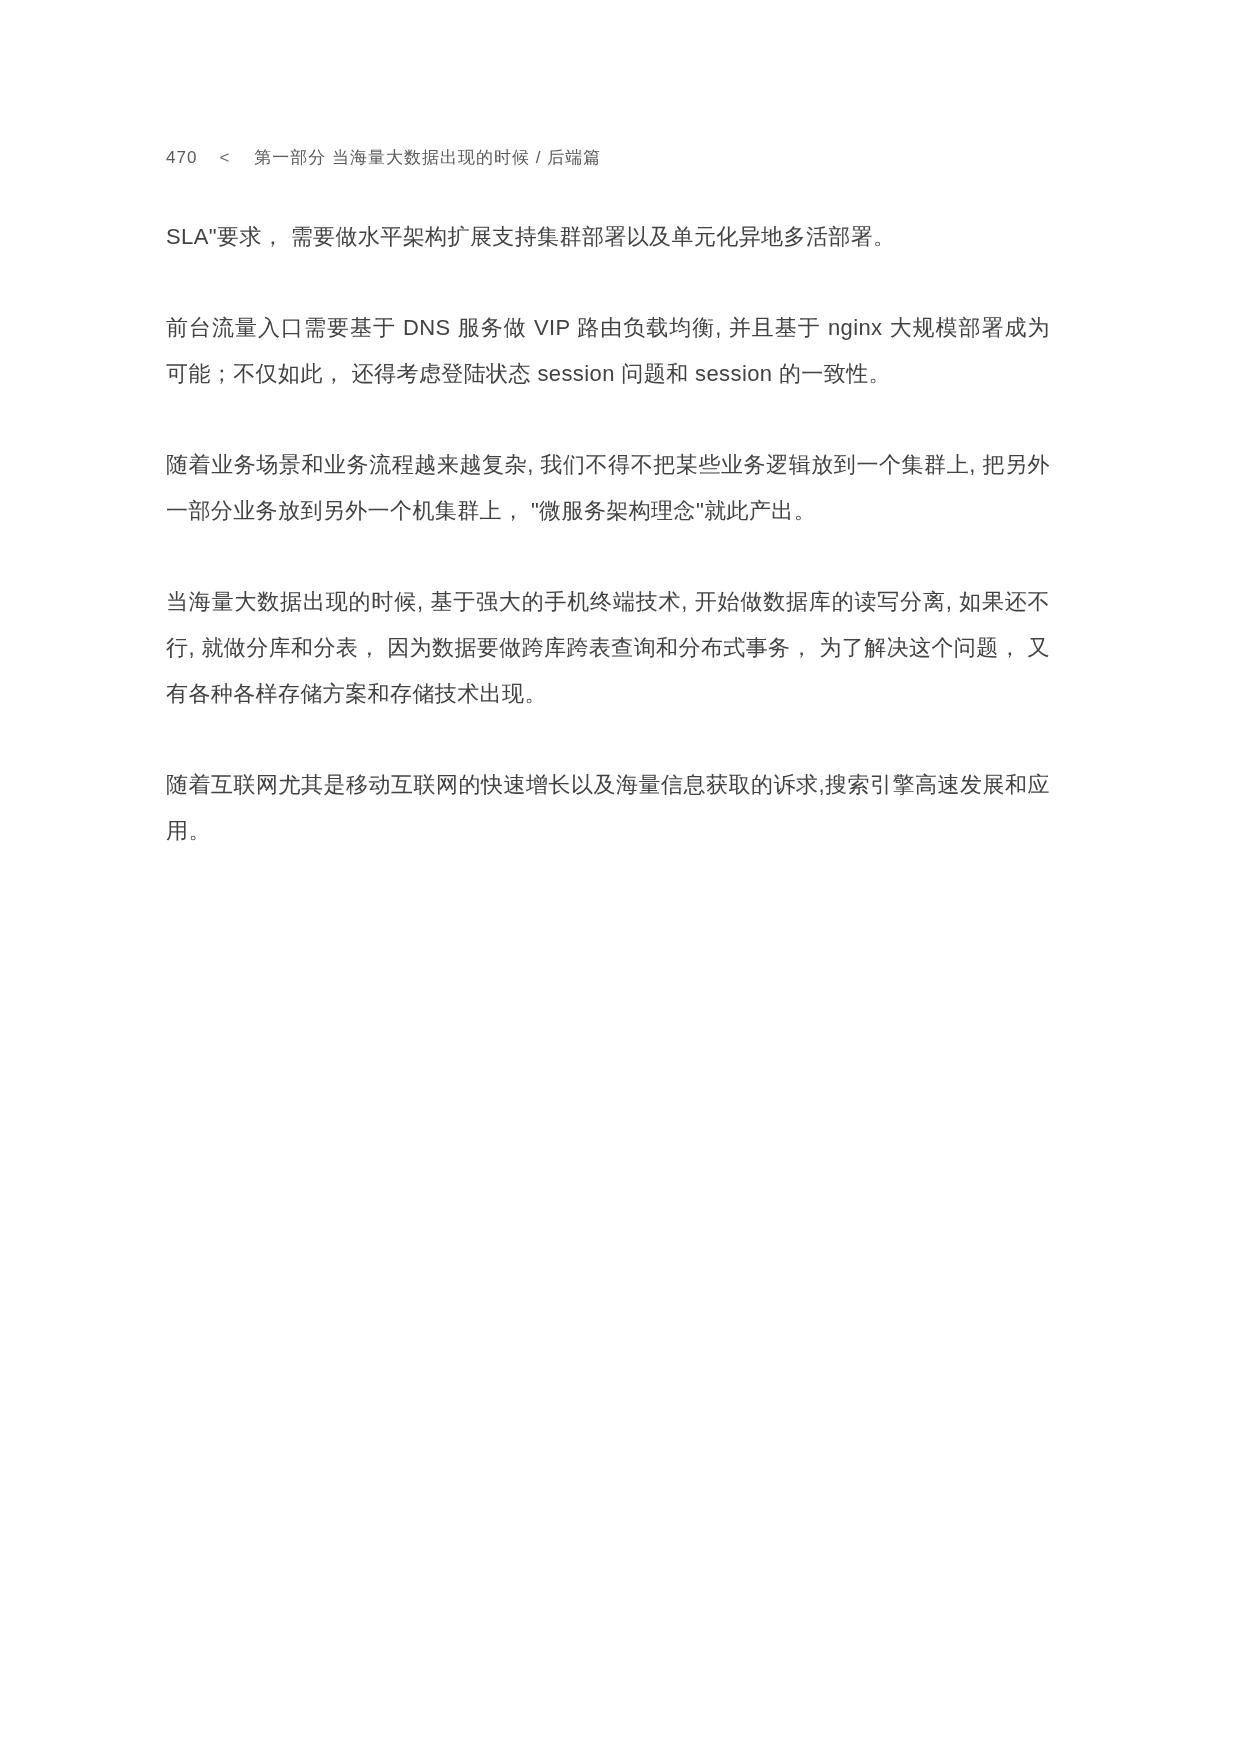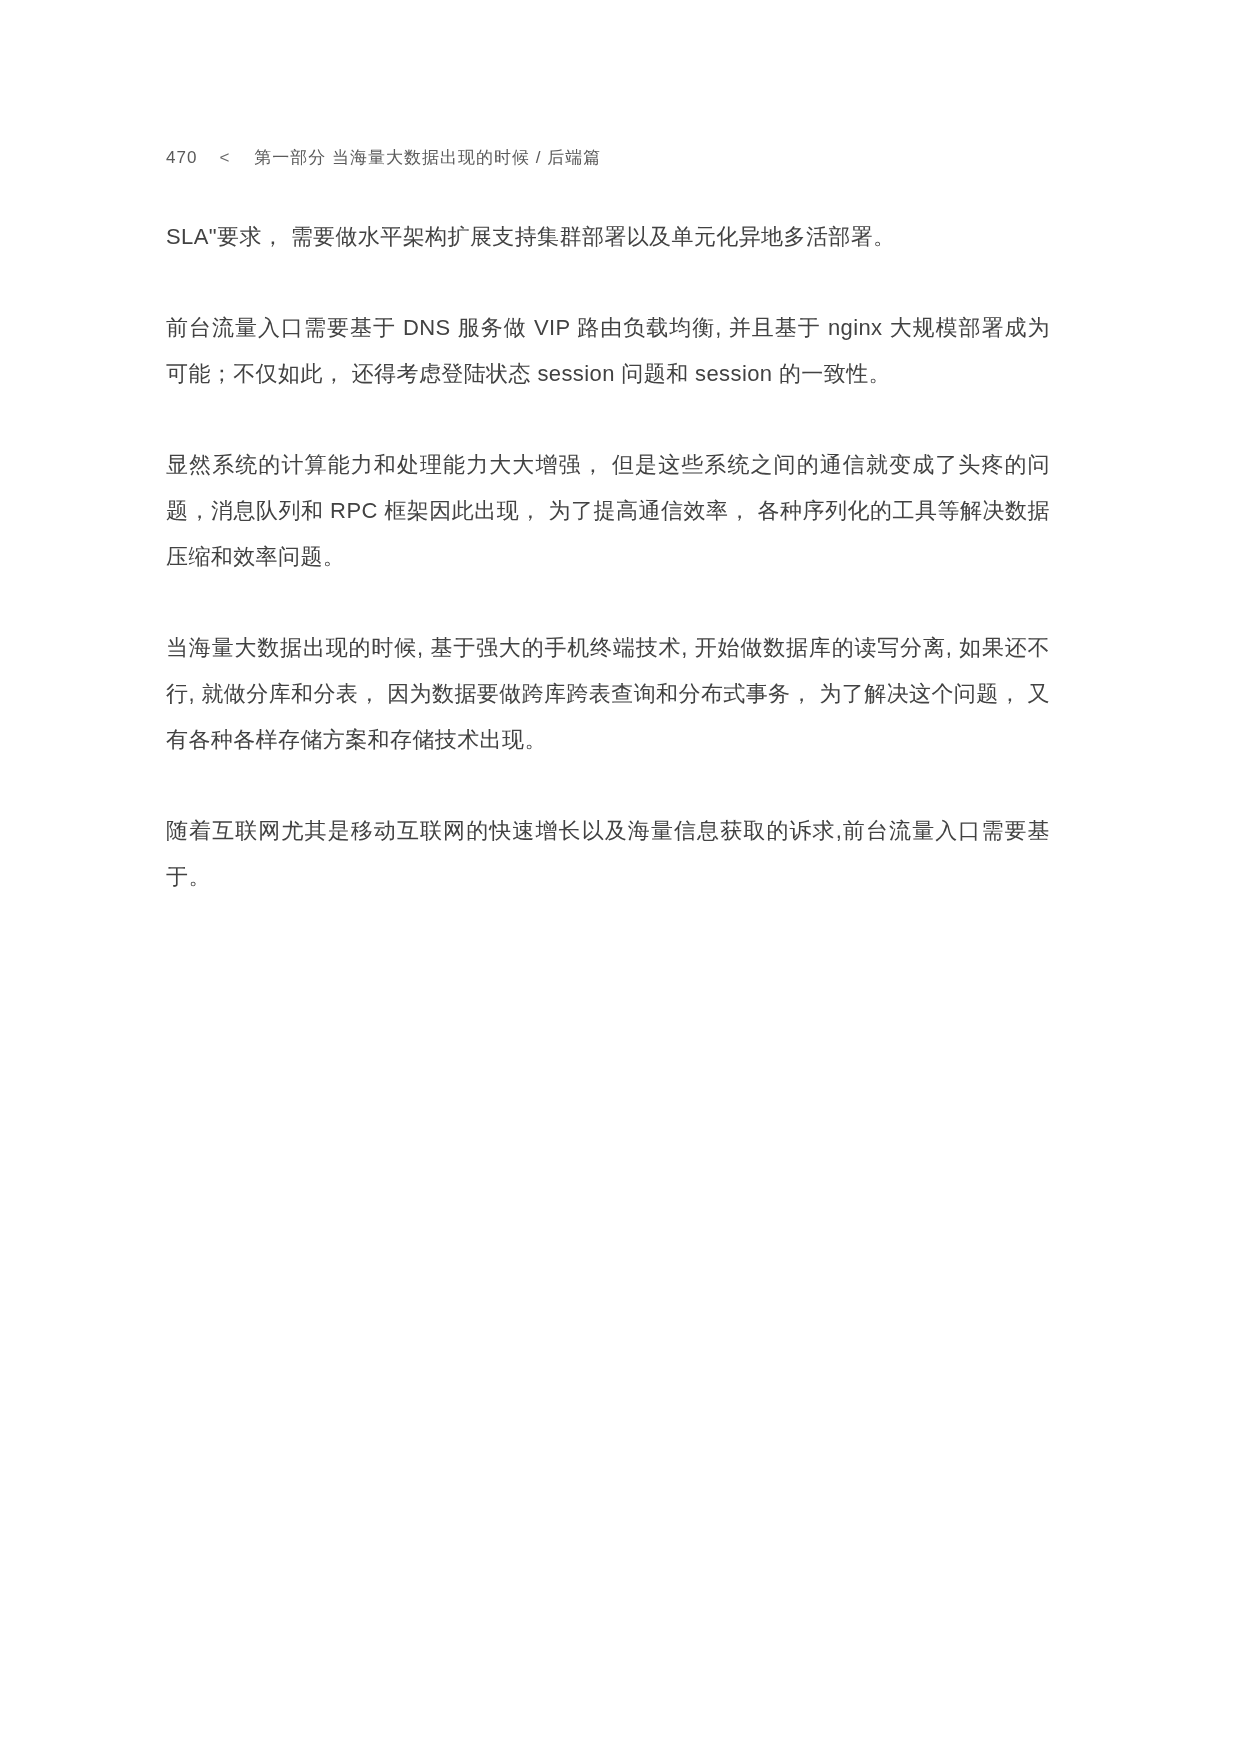--- a/index.html
+++ b/index.html
@@ -61,18 +61,18 @@
 
   <div class="page-header">
     <span class="page-number">470</span>
     <span class="separator">&lt;</span>
     <span class="breadcrumb">第一部分 当海量大数据出现的时候 / 后端篇</span>
   </div>
 
   <div class="content">
     <p class="para">SLA"要求， 需要做水平架构扩展支持集群部署以及单元化异地多活部署。</p>
     <p class="para">前台流量入口需要基于 DNS 服务做 VIP 路由负载均衡, 并且基于 nginx 大规模部署成为可能；不仅如此， 还得考虑登陆状态 session 问题和 session 的一致性。</p>
-    <p class="para">显然系统的计算能力和处理能力大大增强， 但是这些系统之间的通信就变成了头疼的问题，消息队列和 RPC 框架因此出现， 为了提高通信效率， 各种序列化的工具等解决数据压缩和效率问题。</p>
+    <p class="para">随着业务场景和业务流程越来越复杂, 我们不得不把某些业务逻辑放到一个集群上, 把另外一部分业务放到另外一个机集群上， "微服务架构理念"就此产出。</p>
     <p class="para">当海量大数据出现的时候, 基于强大的手机终端技术, 开始做数据库的读写分离, 如果还不行, 就做分库和分表， 因为数据要做跨库跨表查询和分布式事务， 为了解决这个问题， 又有各种各样存储方案和存储技术出现。</p>
-    <p class="para">随着互联网尤其是移动互联网的快速增长以及海量信息获取的诉求,前台流量入口需要基于。</p>
+    <p class="para">随着互联网尤其是移动互联网的快速增长以及海量信息获取的诉求,搜索引擎高速发展和应用。</p>
   </div>
 
 </div>
 
 </body></html>

